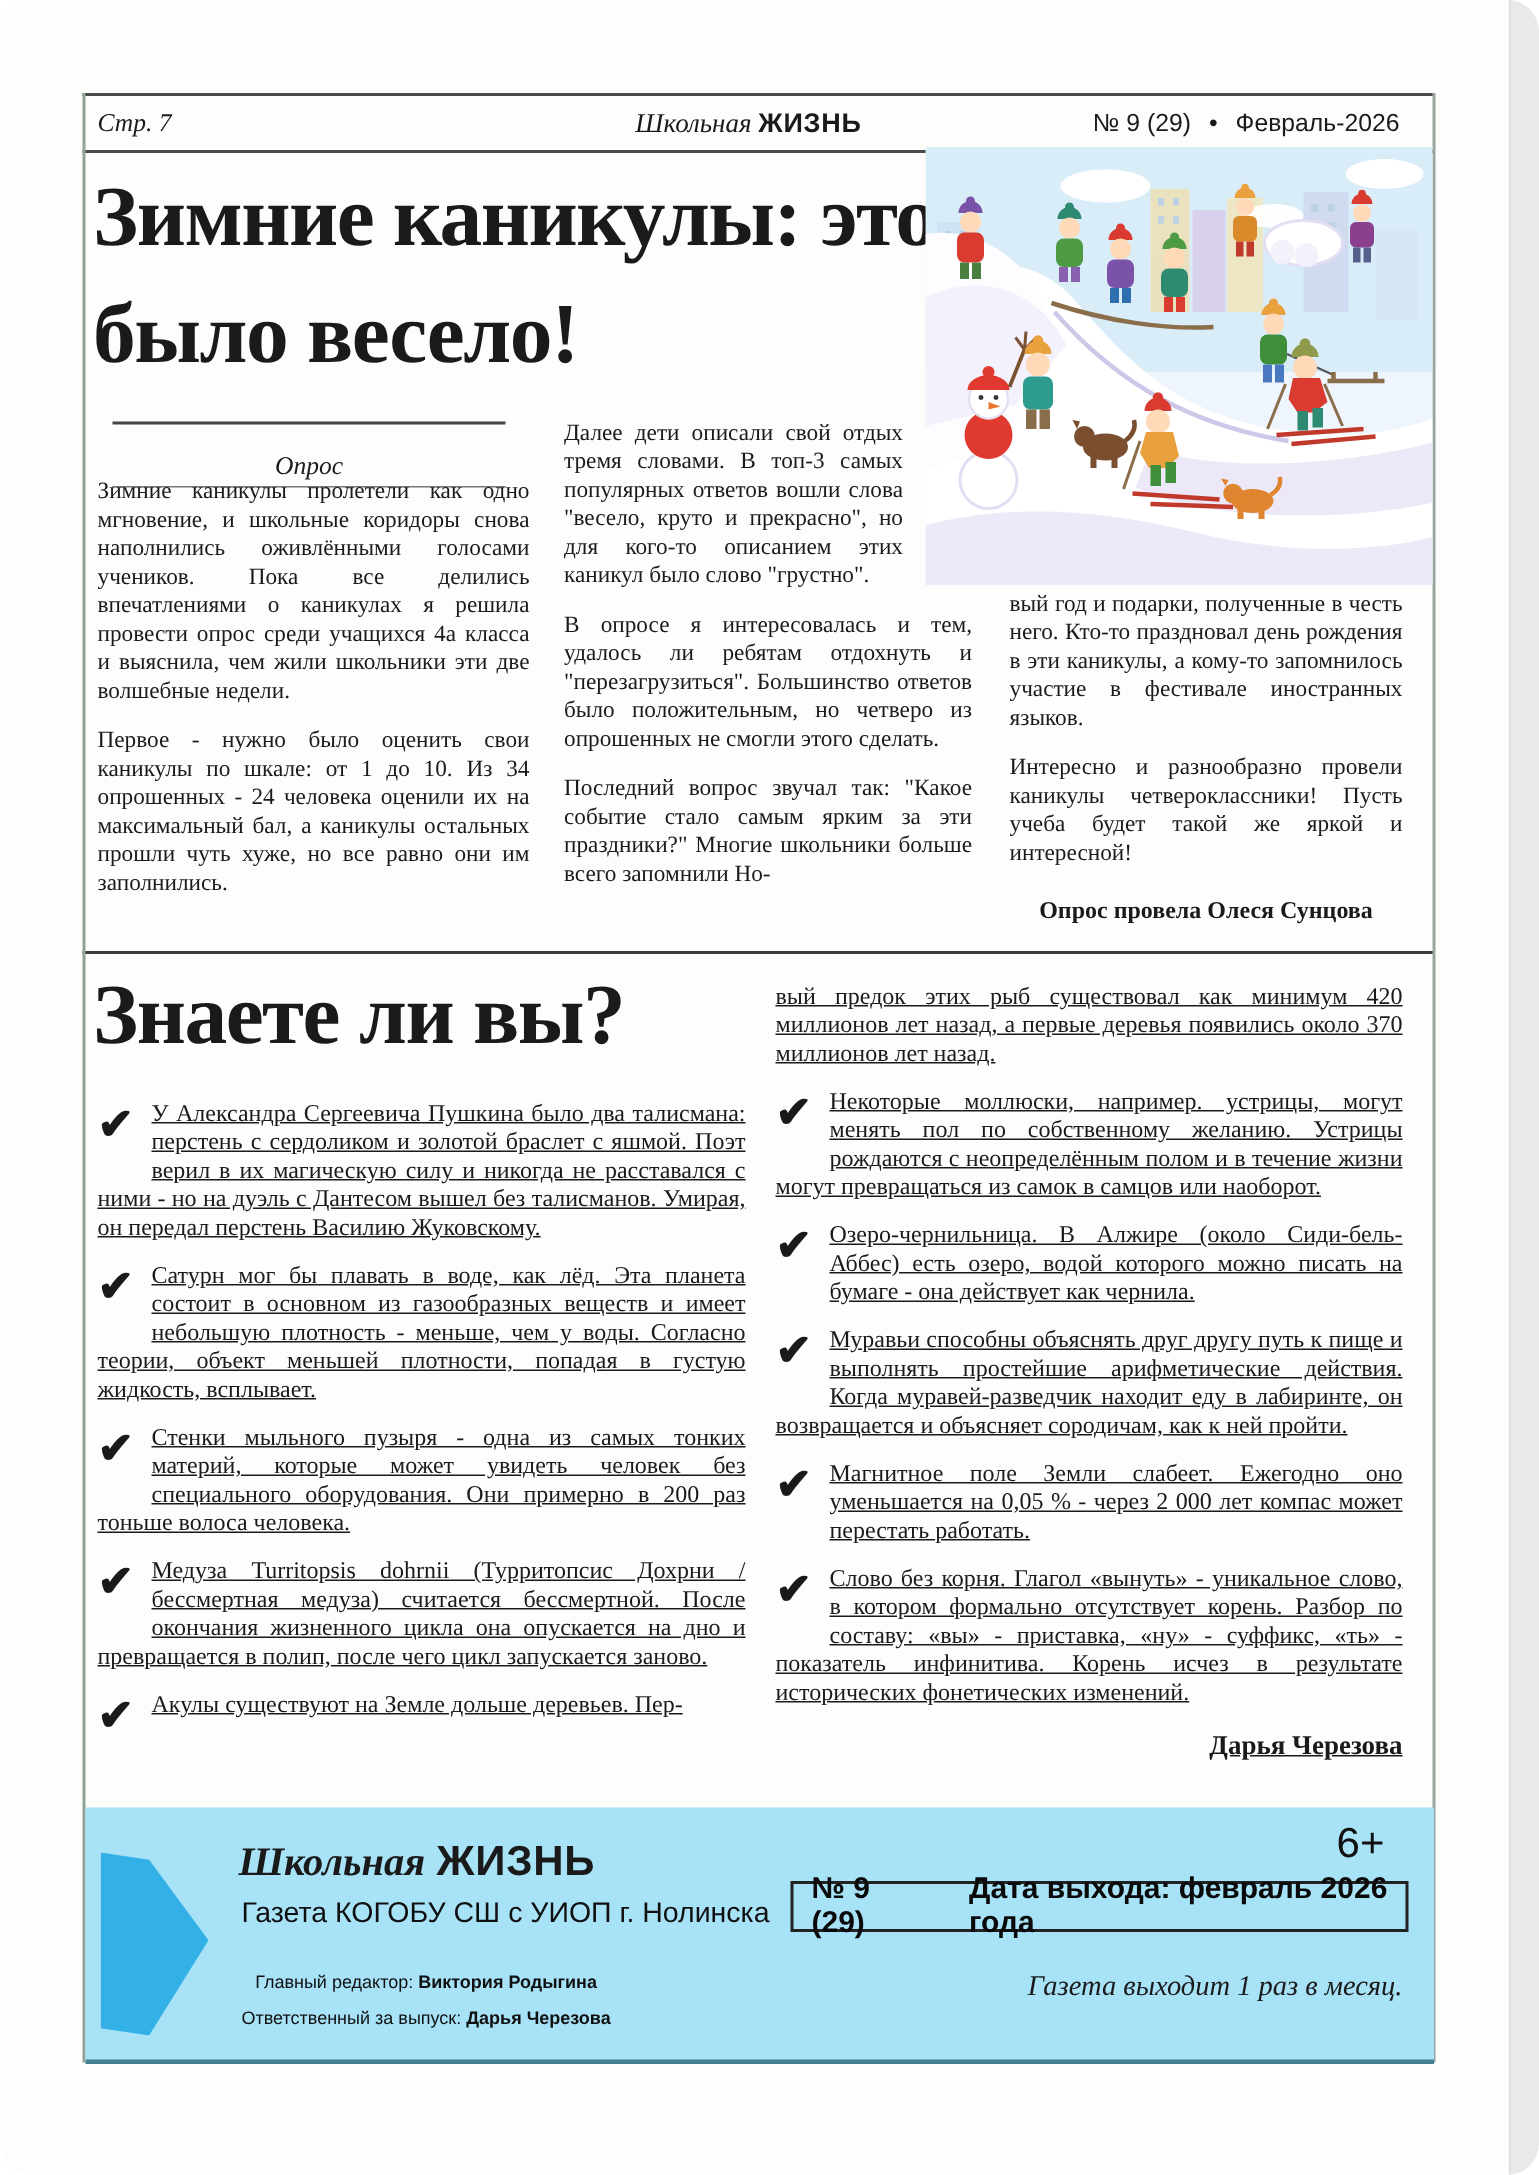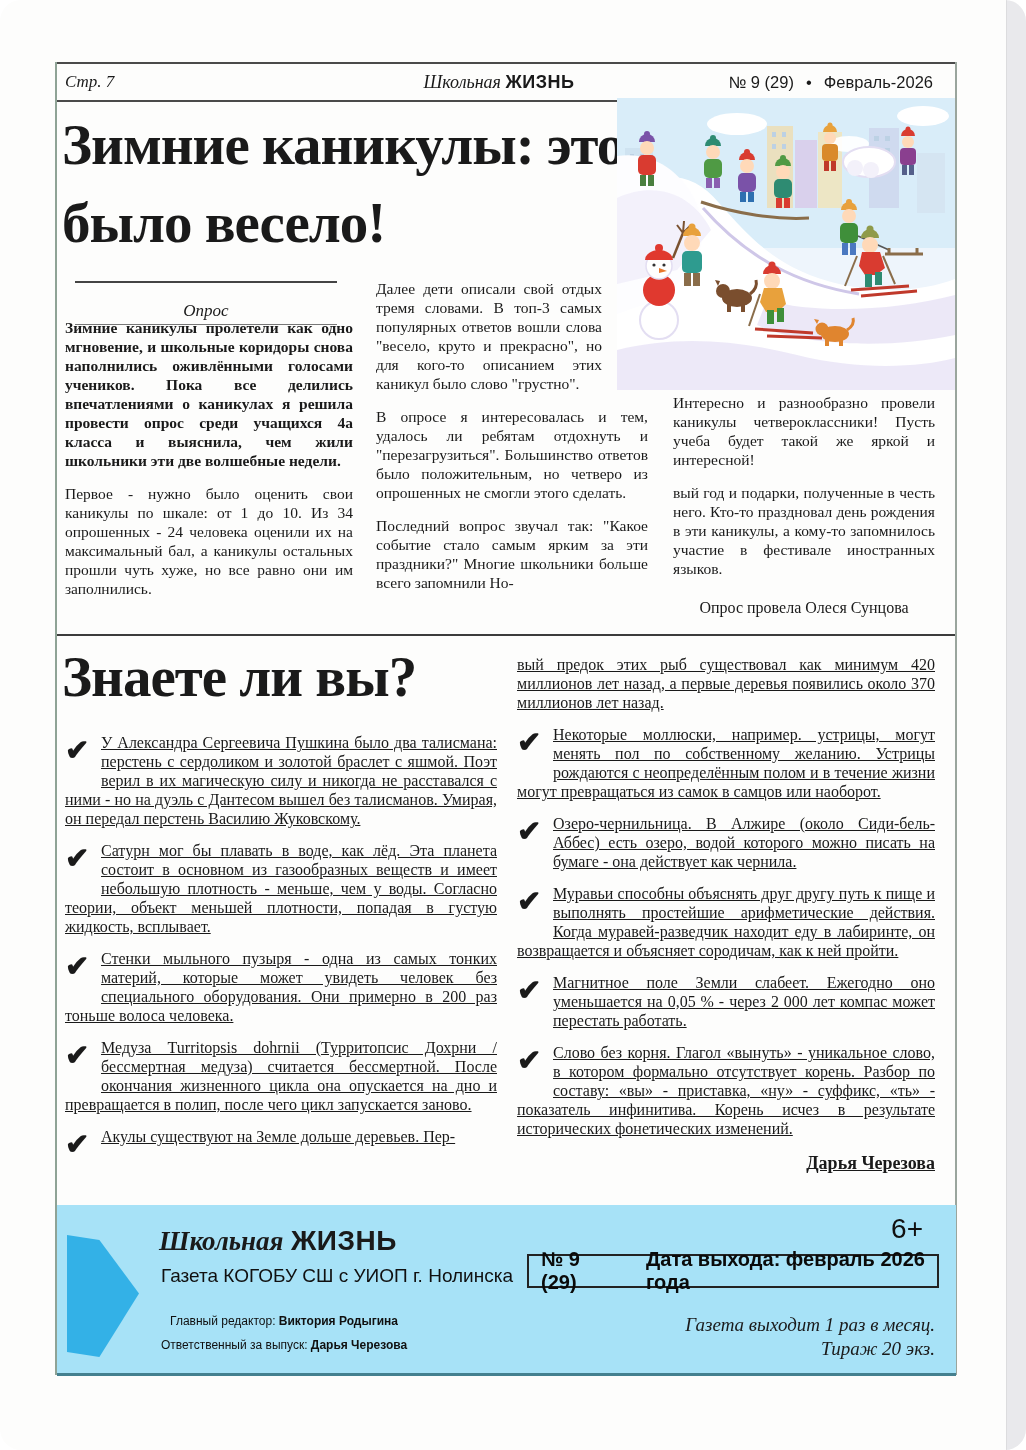--- a/index.html
+++ b/index.html
@@ -21,25 +21,25 @@
   .hdr-center .it{font-style:italic;}
   .hdr-center .bold-sans{font-family:"Liberation Sans","DejaVu Sans",sans-serif;font-weight:bold;letter-spacing:.5px;}
   .hdr-right{margin-left:auto;font-family:"Liberation Sans","DejaVu Sans",sans-serif;font-size:16.5px;display:flex;gap:12px;align-items:center;position:relative;z-index:2;background:#fdfdfc;padding-left:8px;}
   
   .headline1{position:absolute;left:62px;top:106px;width:570px;font-weight:bold;font-size:57px;line-height:78px;letter-spacing:-1px;}
   .kicker{position:absolute;left:75px;top:281px;width:262px;text-align:center;font-style:italic;font-size:17px;
           border-top:2px solid #444;border-bottom:1.2px solid #777;padding:18px 0 3px 0;}
   .col{position:absolute;text-align:justify;font-size:15.5px;line-height:19px;}
   .col p{margin:0 0 14px 0;}
   .col1{left:65px;top:318px;width:288px;}
-  .col1 .lead{font-weight:bold;}
+  .col1 .lead{font-weight:normal;}
   .col2{left:376px;top:279px;width:272px;}
   .col2-notch{float:right;width:46px;height:108px;}
   .col3{left:673px;top:393px;width:262px;}
-  .byline1{font-weight:normal;text-align:center;margin-top:20px;font-size:16px;}
+  .byline1{font-weight:bold;text-align:center;margin-top:20px;font-size:16px;}
   
   .illus{position:absolute;left:617px;top:98px;width:338px;height:292px;}
   
   .headline2{position:absolute;left:62px;top:642px;width:500px;font-weight:bold;font-size:57px;line-height:70px;letter-spacing:-1px;}
   .facts{position:absolute;text-align:justify;font-size:16px;line-height:19px;text-decoration:underline;}
   .facts-left{left:65px;top:733px;width:432px;}
   .facts-right{left:517px;top:655px;width:418px;}
   .fact{margin:0 0 13px 0;}
   .fact .check{float:left;width:36px;height:40px;font-size:29px;line-height:34px;font-weight:bold;}
   .facts-intro{margin:0 0 13px 0;}
@@ -262,22 +262,22 @@
   </div>
 
   <div class="col col2">
     <span class="col2-notch"></span>
     <p>Далее дети описали свой отдых тремя словами. В топ-3 самых популярных ответов вошли слова "весело, круто и прекрасно", но для кого-то описанием этих каникул было слово "грустно".</p>
     <p>В опросе я интересовалась и тем, удалось ли ребятам отдохнуть и "перезагрузиться". Большинство ответов было положительным, но четверо из опрошенных не смогли этого сделать.</p>
     <p>Последний вопрос звучал так: "Какое событие стало самым ярким за эти праздники?" Многие школьники больше всего запомнили Но-</p>
   </div>
 
   <div class="col col3">
+    <p>вый год и подарки, полученные в честь него. Кто-то праздновал день рождения в эти каникулы, а кому-то запомнилось участие в фестивале иностранных языков.</p>
     <p>Интересно и разнообразно провели каникулы четвероклассники! Пусть учеба будет такой же яркой и интересной!</p>
-    <p>вый год и подарки, полученные в честь него. Кто-то праздновал день рождения в эти каникулы, а кому-то запомнилось участие в фестивале иностранных языков.</p>
     <div class="byline1">Опрос провела Олеся Сунцова</div>
   </div>
 
   <h2 class="headline2" style="margin:0;">Знаете ли вы?</h2>
 
   <div class="facts facts-left">
     <div class="fact">
       <span class="check">✔</span>
       <span>У Александра Сергеевича Пушкина было два талисмана: перстень с сердоликом и золотой браслет с яшмой. Поэт верил в их магическую силу и никогда не расставался с ними - но на дуэль с Дантесом вышел без талисманов. Умирая, он передал перстень Василию Жуковскому.</span>
     </div>
@@ -341,16 +341,15 @@
         <b>Дарья Черезова</b>
       </div>
     </div>
     <div class="f-age">6+</div>
     <div class="f-issue">
       <span>№ 9 (29)</span>
       <span>Дата выхода: февраль 2026 года</span>
     </div>
     <div class="f-sched">
       <div>Газета выходит 1 раз в месяц.</div>
-      <div>Тираж 20 экз.</div>
     </div>
   </div>
 </div>
 
 </body></html>

